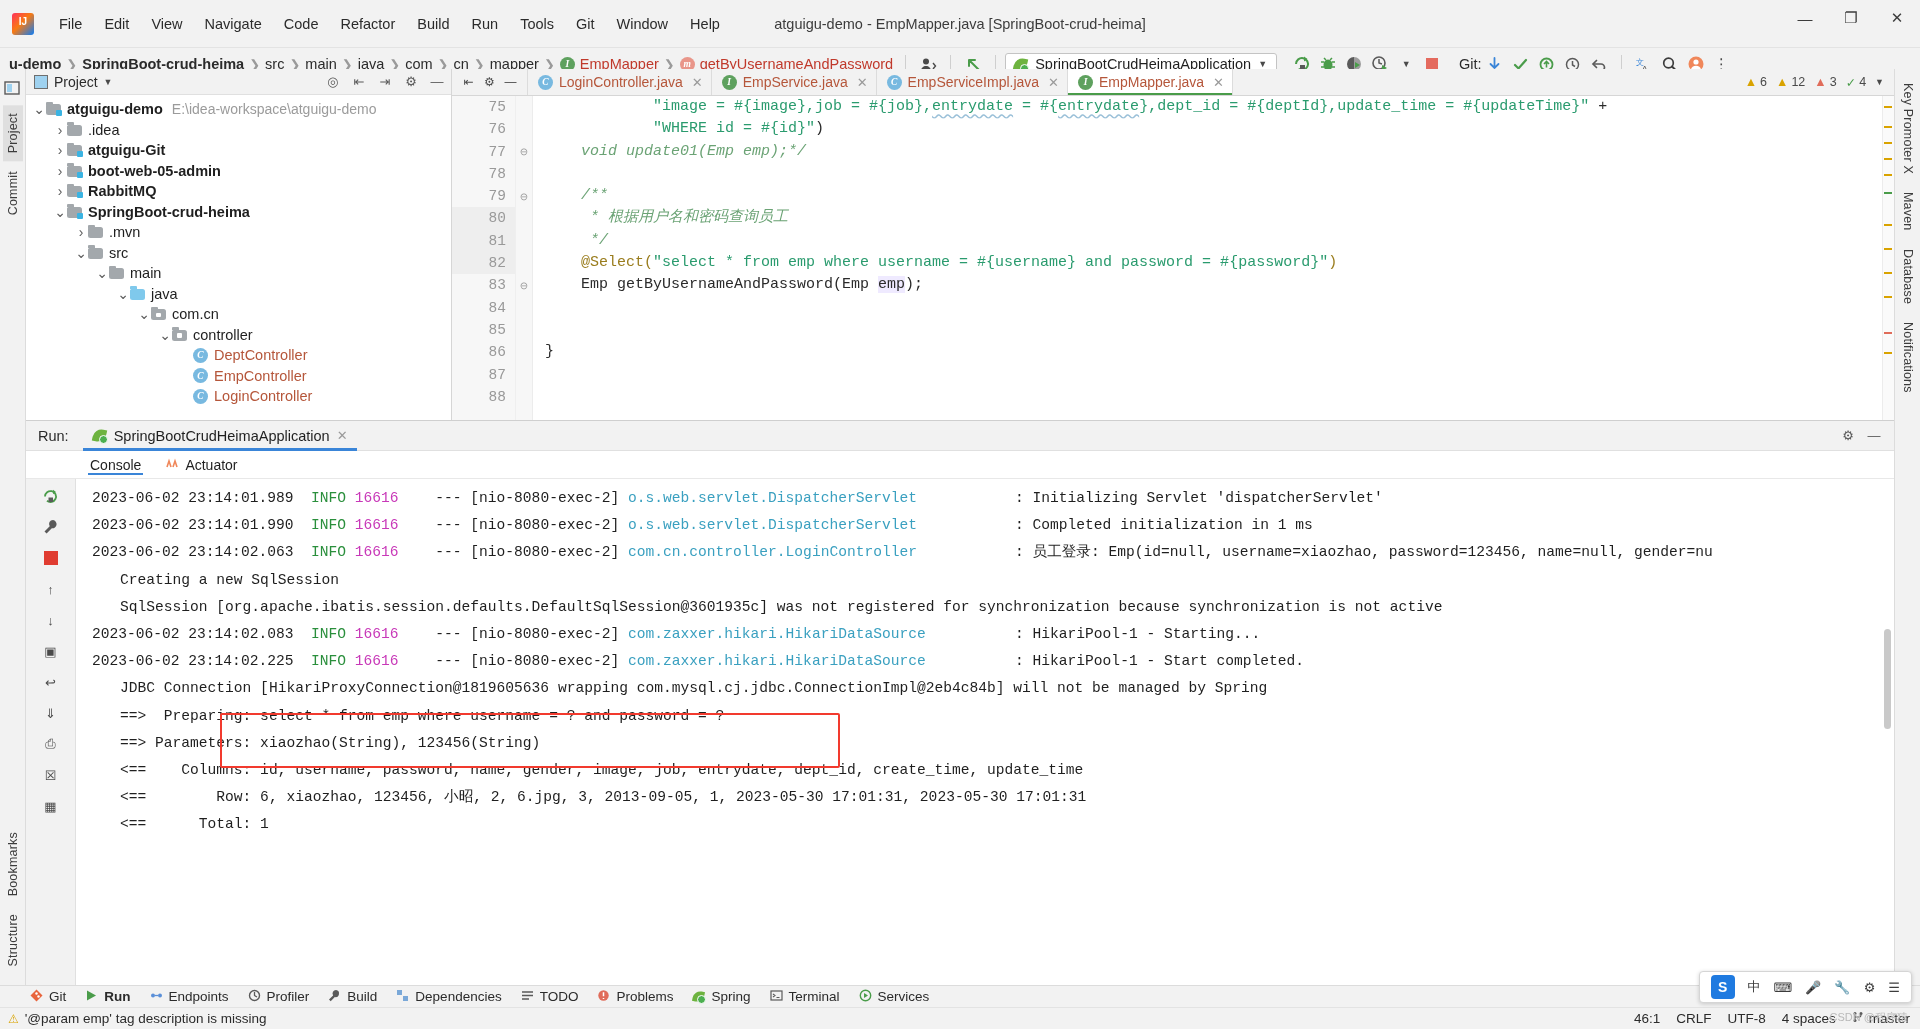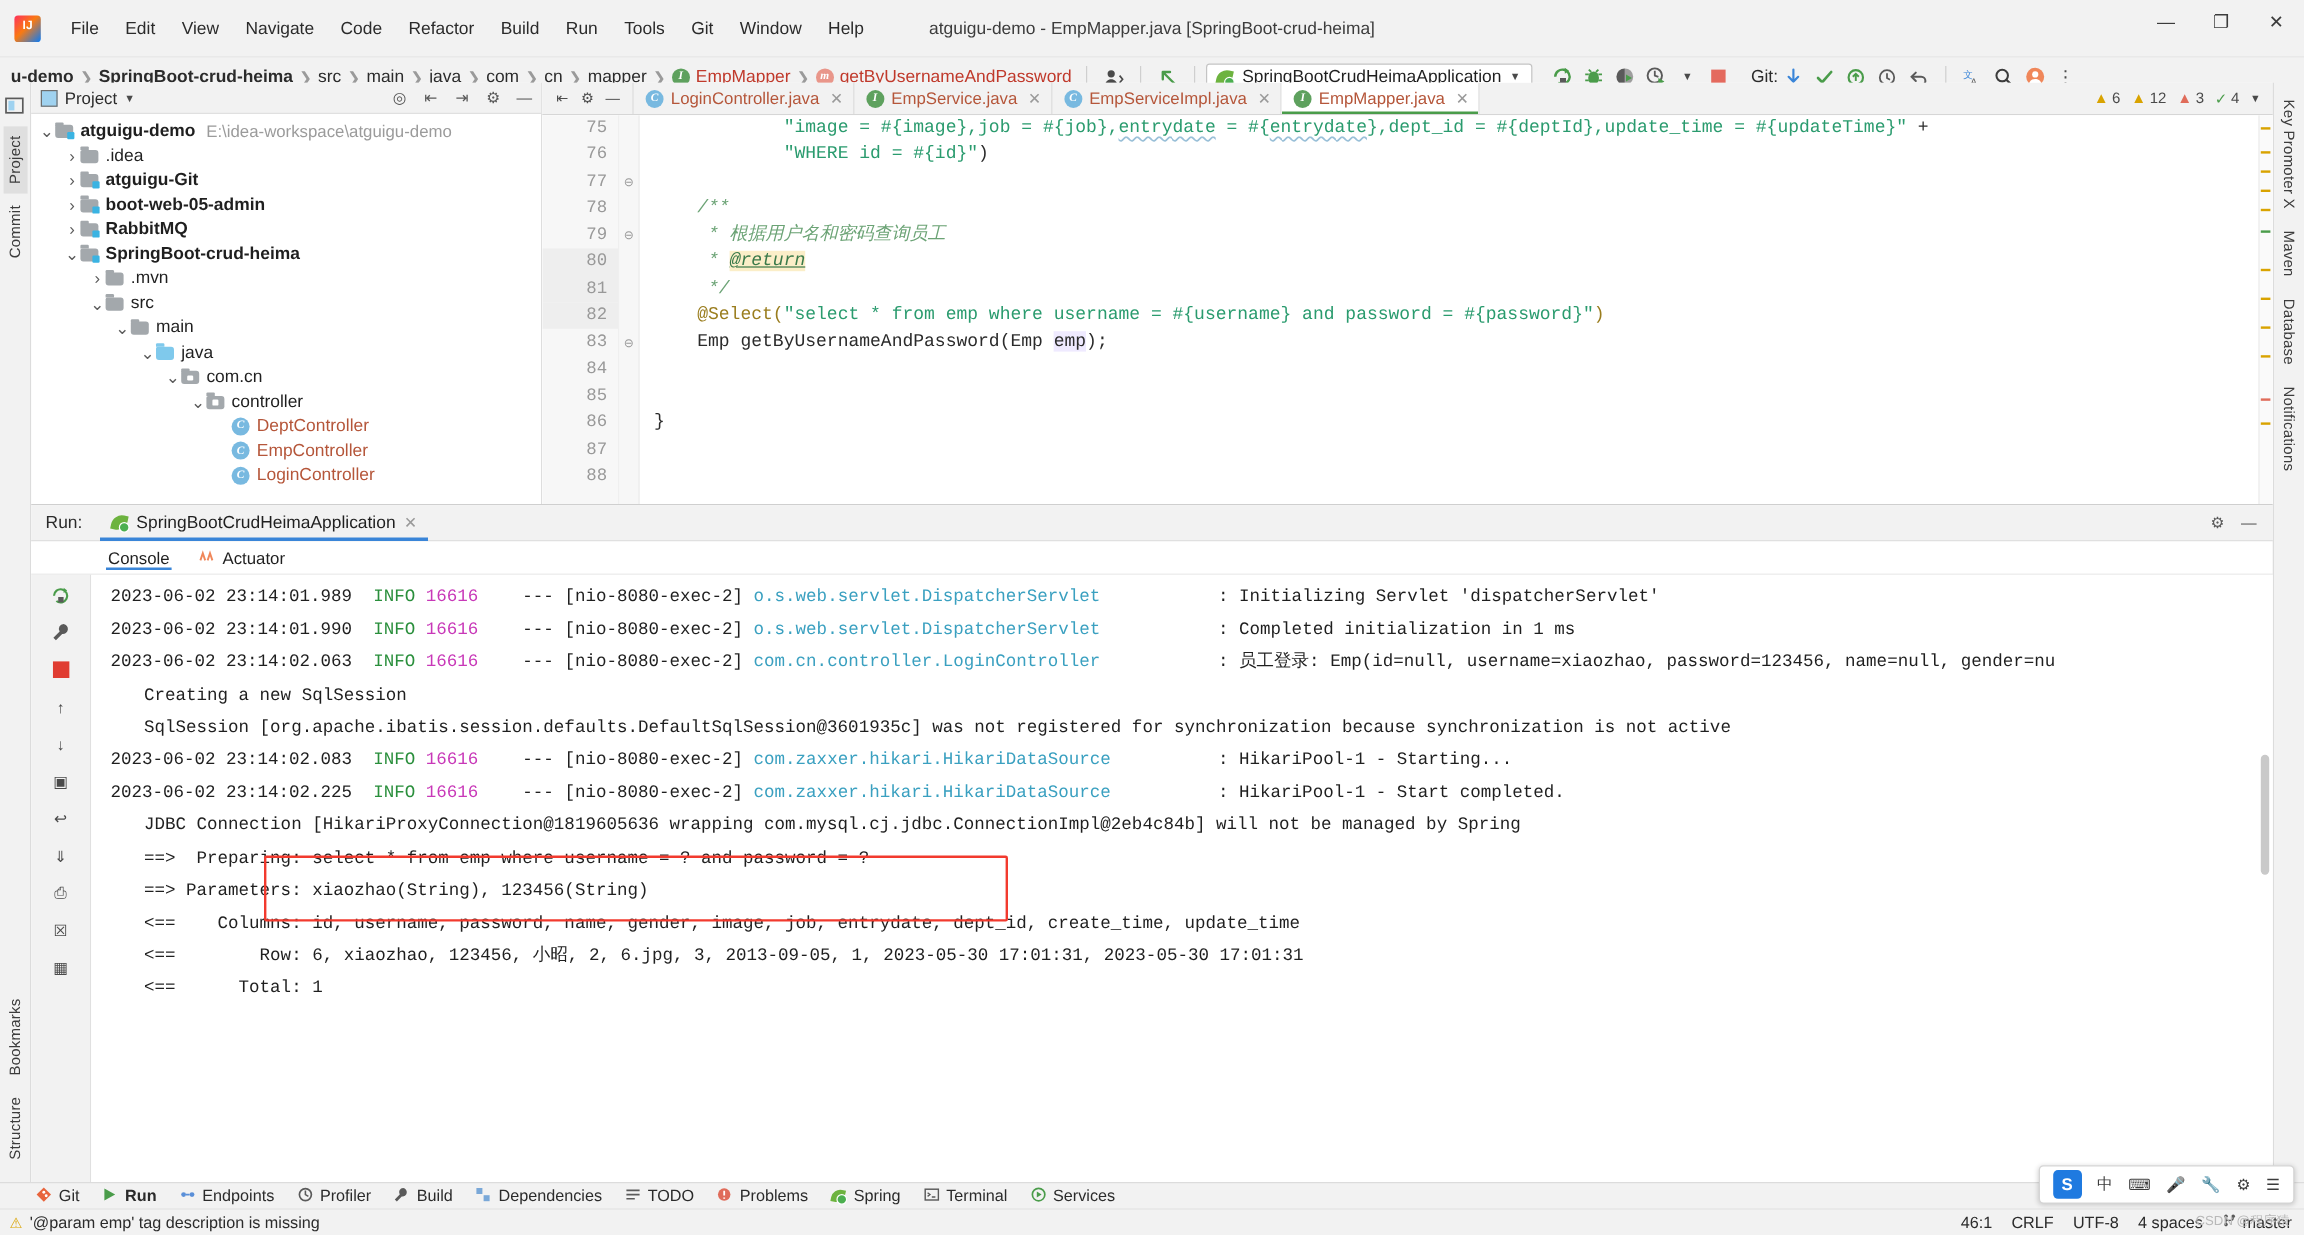--- a/index.html
+++ b/index.html
@@ -585,24 +585,24 @@
                 <div class="fold">⊖</div>
                 <div class="fold"></div>
                 <div class="fold"></div>
                 <div class="fold"></div>
                 <div class="fold"></div>
                 <div class="fold"></div>
               </div>
             <div class="codelines" id="codelines">
                 <div class="cline">            <span class="c-str">"image = #{image},job = #{job},<span class="c-wav">entrydate</span> = #{<span class="c-wav">entrydate</span>},dept_id = #{deptId},update_time = #{updateTime}"</span> +</div>
                 <div class="cline">            <span class="c-str">"WHERE id = #{id}"</span>)</div>
+                <div class="cline">    <span class="c-cmt">void update01(Emp emp);*/</span></div>
                 <div class="cline"></div>
                 <div class="cline">    <span class="c-cmt">/**</span></div>
                 <div class="cline">     <span class="c-cmt">* 根据用户名和密码查询员工</span></div>
-                <div class="cline">     <span class="c-cmt">* </span><span class="c-ret">@return</span></div>
                 <div class="cline">     <span class="c-cmt">*/</span></div>
                 <div class="cline">    <span class="c-ann">@Select(</span><span class="c-str">"select * from emp where username = #{username} and password = #{password}"</span><span class="c-ann">)</span></div>
                 <div class="cline">    Emp <span style="color:#2b2b2b">getByUsernameAndPassword</span>(Emp <span class="c-param">emp</span>);</div>
                 <div class="cline"></div>
                 <div class="cline"></div>
                 <div class="cline">}</div>
               </div>
             <div class="markerbar" id="markerbar">
                 <div class="mk" style="top: 10px; background: rgb(217, 163, 0);"></div>
                 <div class="mk" style="top: 30px; background: rgb(217, 163, 0);"></div>

